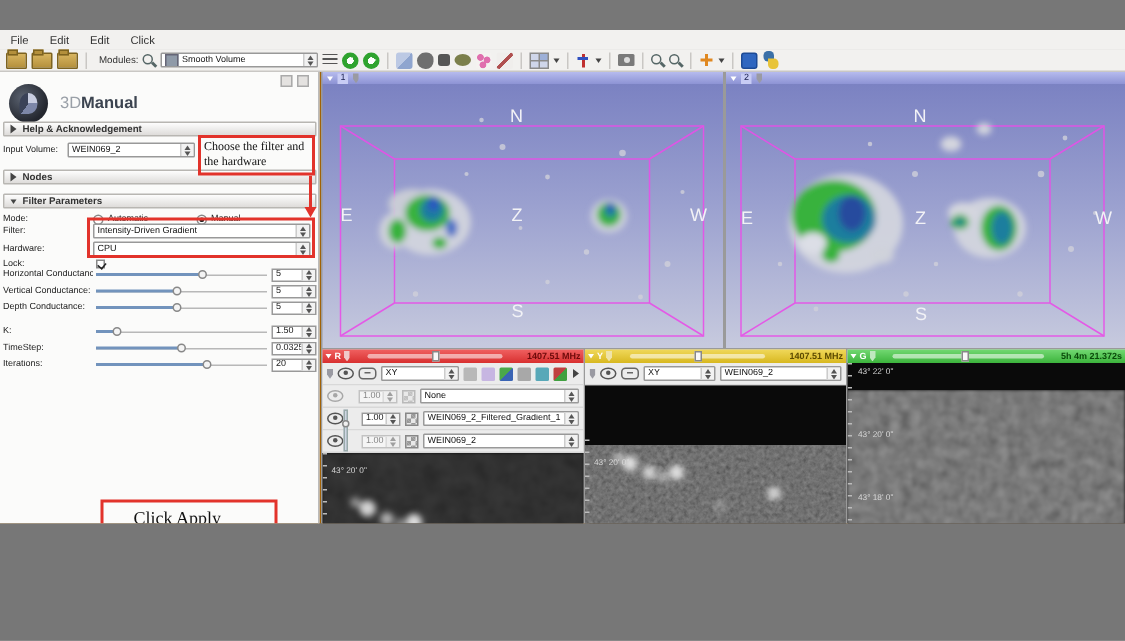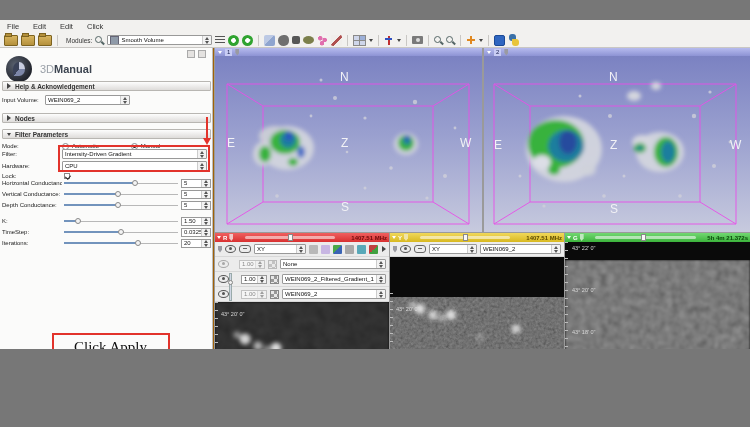--- a/index.html
+++ b/index.html
@@ -231,20 +231,23 @@
           </span>
       </span>
     </div>
     <div class="prow" style="top:124px;height:8px;">
       <span class="plabel">Lock:</span>
       <span class="cbx on" style="margin-left:2px;"></span>
     </div>
 
     <div class="ann" style="left:58px;top:97px;width:152px;height:27px;"></div>
 
+    <div class="ann" style="left:132px;top:42px;width:78px;height:27px;padding:1px 2px;">
+      <span>Choose the filter and the hardware</span>
+    </div>
     <svg class="abs" style="left:200px;top:69px;" width="13" height="31">
       <line x1="7" y1="0" x2="7" y2="22" stroke="#e2332b" stroke-width="2"></line>
       <polygon points="3,21 11,21 7,28" fill="#e2332b"></polygon>
     </svg>
 
     <div class="prow" style="top:130px;">
       <span class="plabel">Horizontal Conductance:</span>
       <span class="hsl">
           <span class="fill" style="width:62%;"></span>
           <span class="hd" style="left:62%;"></span>
@@ -321,21 +324,21 @@
         </span>
       <span class="spin">
           <span class="sv">20</span>
           <span class="ud">
             <i class="u"></i>
             <i class="d"></i>
           </span>
         </span>
     </div>
 
-    <div class="ann" style="left:52px;top:285px;width:118px;height:27px;padding:3px 0 0 20px;font-size:15px;">
+    <div class="ann" style="left:67px;top:285px;width:118px;height:27px;padding:3px 0 0 20px;font-size:12px;">
       <span>Click Apply</span>
     </div>
 
     <div class="prow" style="top:322px;">
       <span class="cbx" style="margin-left:2px;"></span>
       <span style="font-size:6.5px;margin:0 4px 0 3px;">AutoRun</span>
       <span class="btn" style="flex:1;height:10px;margin-right:3px;">Apply</span>
     </div>
 
     <div class="secbar" style="top:336px;">

